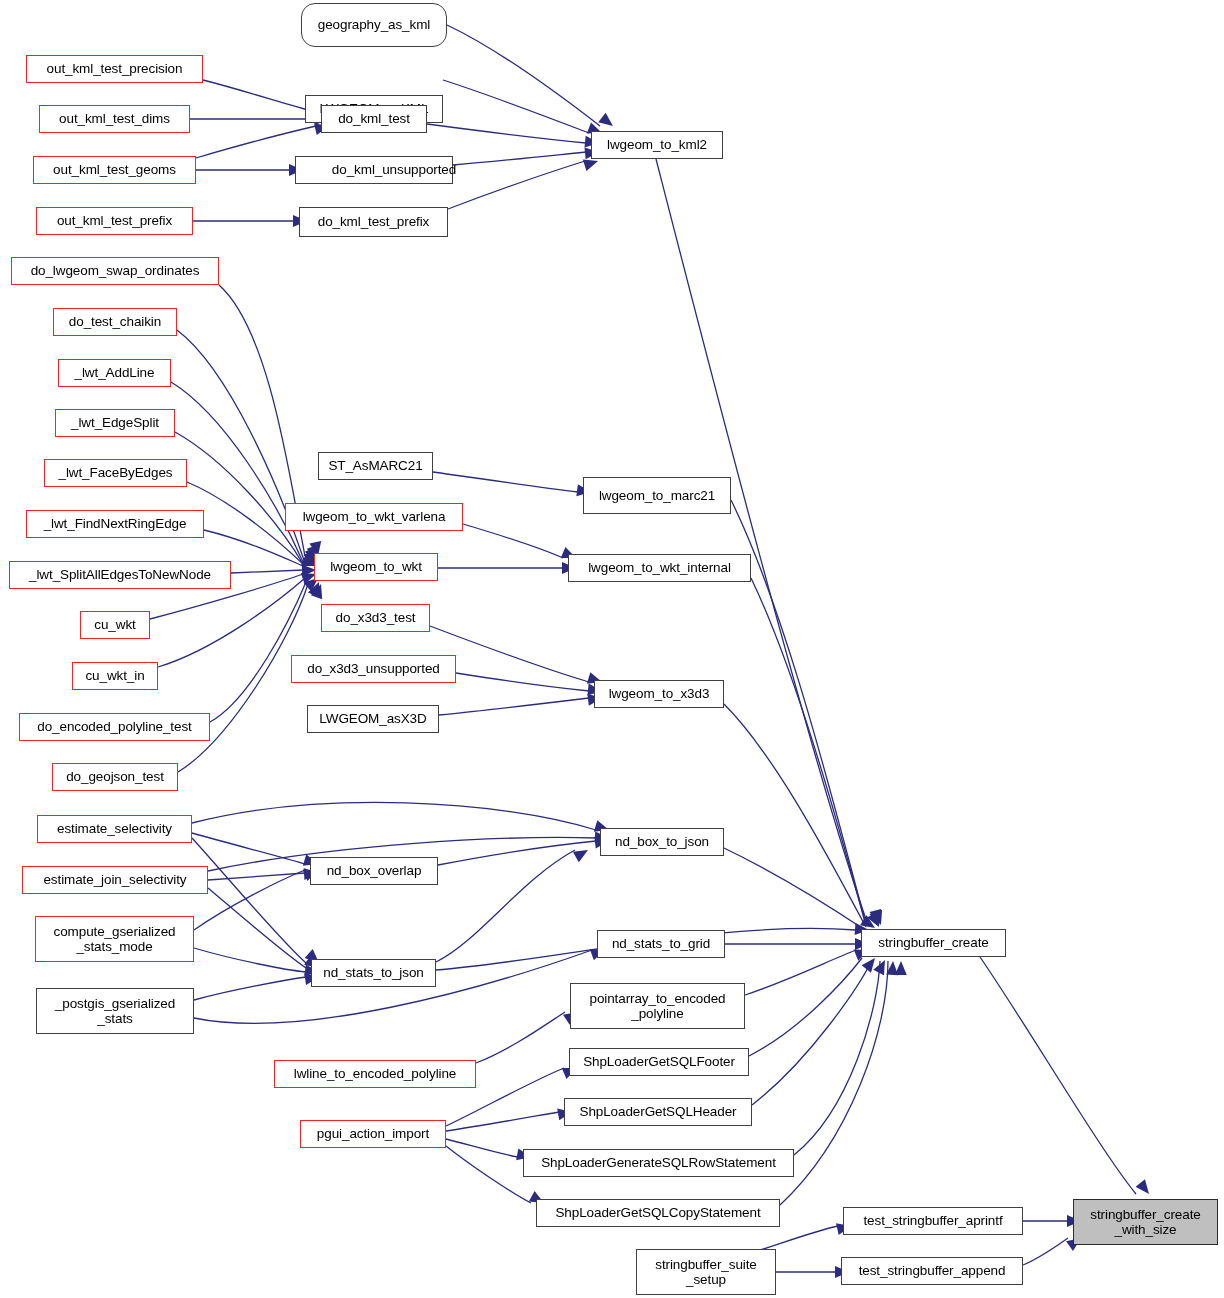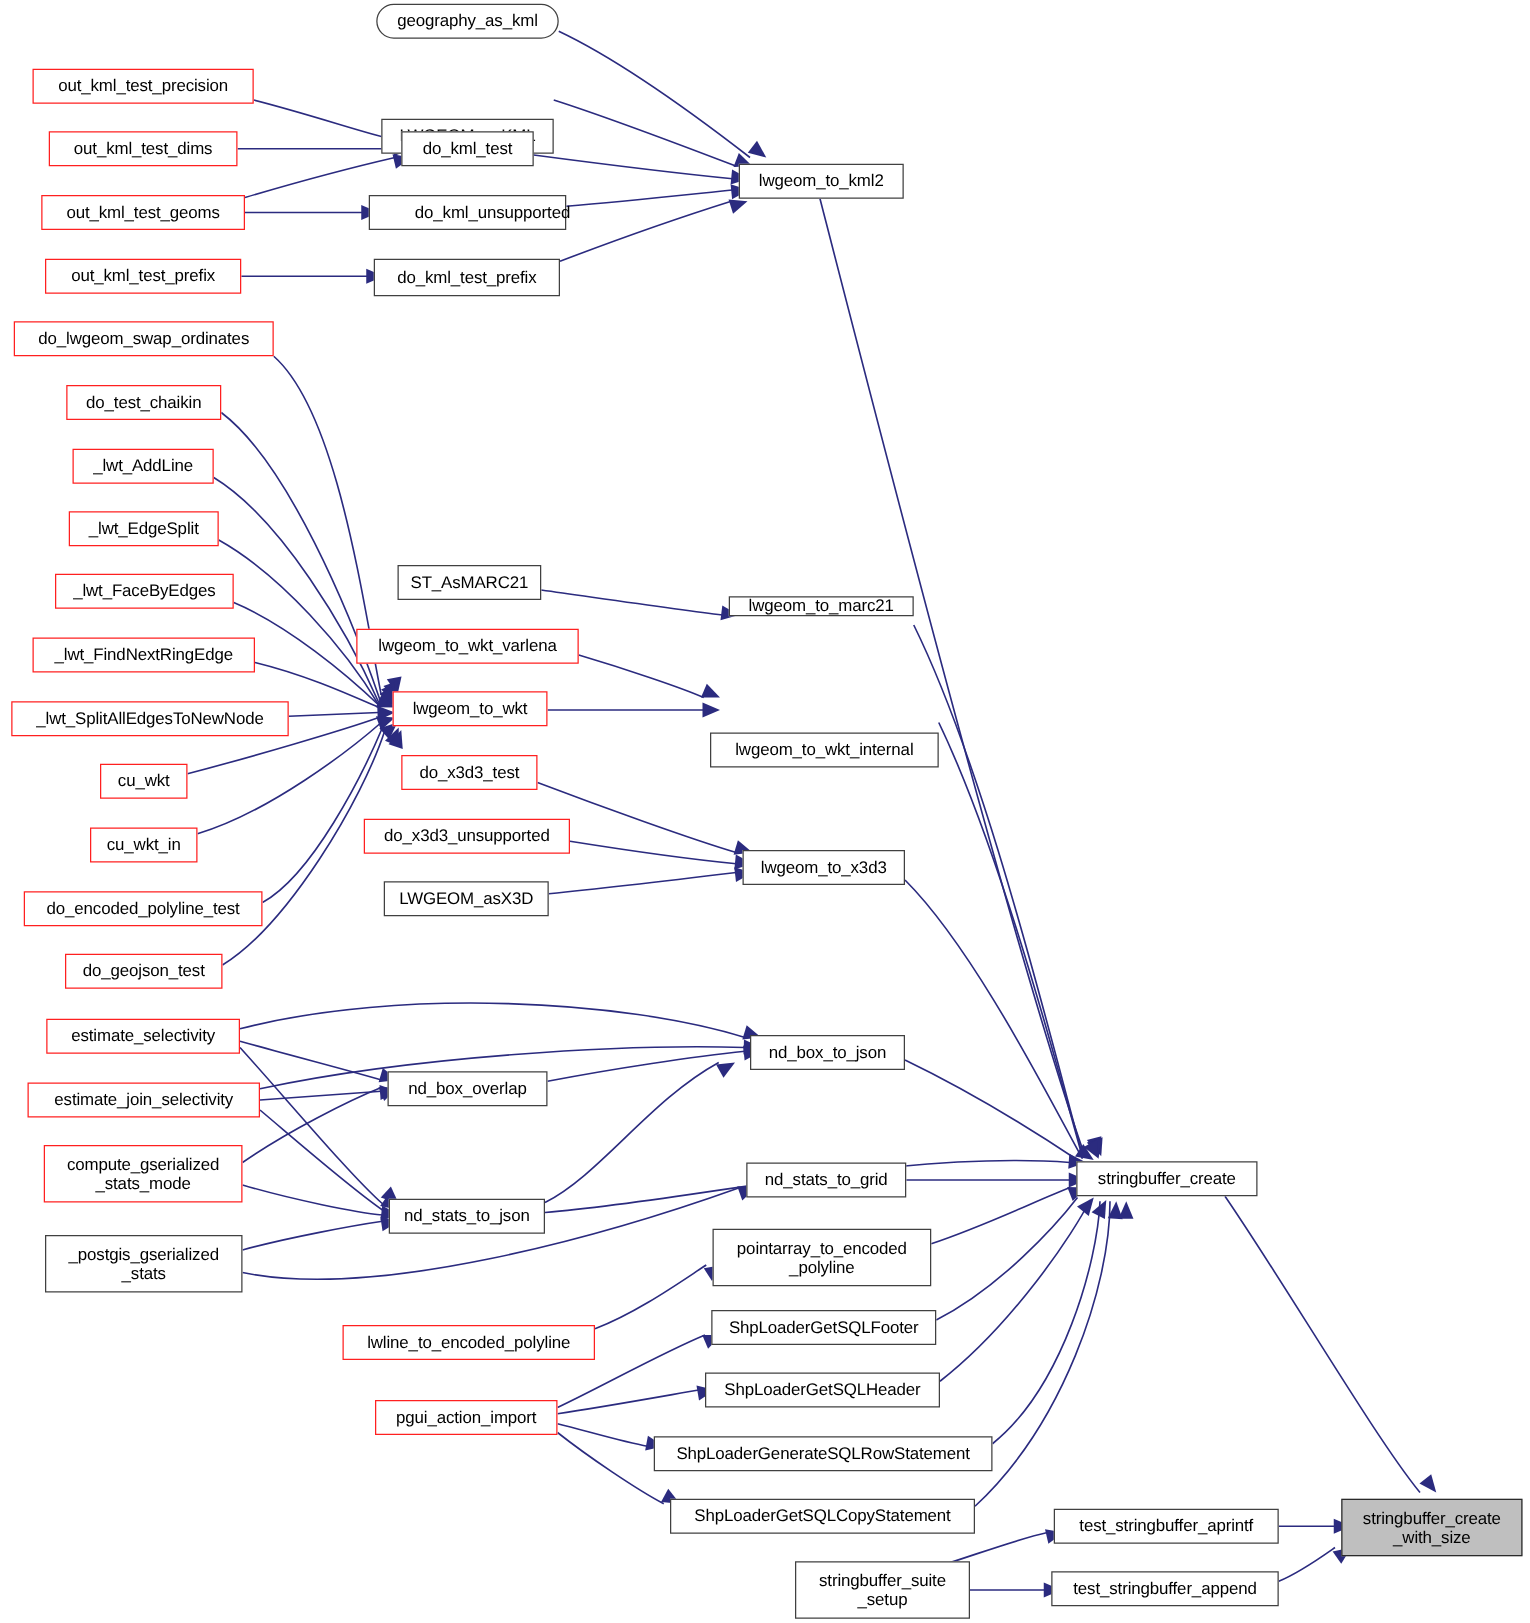--- a/index.html
+++ b/index.html
@@ -180,42 +180,42 @@
         <polygon points="0,0 -14,-6 -14,6" class="edge-head" transform="translate(1081,1221) rotate(0)"></polygon>
         <path class="edge-path" d="M728,1260 C770,1248 810,1232 838,1226"></path>
         <polygon points="0,0 -14,-6 -14,6" class="edge-head" transform="translate(851,1226) rotate(-13.022314778308724)"></polygon>
         <path class="edge-path" d="M728,1272 L836,1272"></path>
         <polygon points="0,0 -14,-6 -14,6" class="edge-head" transform="translate(849,1272) rotate(0)"></polygon>
         <path class="edge-path" d="M1023,1265 C1040,1258 1058,1245 1068,1238"></path>
         <polygon points="0,0 -14,-6 -14,6" class="edge-head" transform="translate(1081,1238) rotate(-35.04320603552523)"></polygon>
       </g>
   </svg>
   <div id="nodes-layer">
-      <div class="node-box" style="left: 301px; top: 3px; width: 146px; height: 28px; border-radius: 14px;">geography_as_kml</div>
+      <div class="node-box" style="left: 301px; top: 3px; width: 146px; height: 44px; border-radius: 14px;">geography_as_kml</div>
       <div class="node-box red" style="left: 26px; top: 55px; width: 177px; height: 28px;">out_kml_test_precision</div>
       <div class="node-box" style="left: 305px; top: 55px; width: 138px; height: 28px; margin-top: 40px;">LWGEOM_asKML</div>
       <div class="node-box red" style="left: 39px; top: 105px; width: 151px; height: 28px;">out_kml_test_dims</div>
       <div class="node-box" style="left: 321px; top: 105px; width: 106px; height: 28px;">do_kml_test</div>
       <div class="node-box" style="left: 591px; top: 131px; width: 132px; height: 28px;">lwgeom_to_kml2</div>
       <div class="node-box red" style="left: 33px; top: 156px; width: 163px; height: 28px;">out_kml_test_geoms</div>
       <div class="node-box" style="left: 295px; top: 156px; width: 158px; height: 28px; padding-left: 40px;">do_kml_unsupported</div>
       <div class="node-box red" style="left: 36px; top: 207px; width: 157px; height: 28px;">out_kml_test_prefix</div>
       <div class="node-box" style="left: 299px; top: 207px; width: 149px; height: 30px;">do_kml_test_prefix</div>
       <div class="node-box red" style="left: 11px; top: 257px; width: 208px; height: 28px;">do_lwgeom_swap_ordinates</div>
       <div class="node-box red" style="left: 53px; top: 308px; width: 124px; height: 28px;">do_test_chaikin</div>
       <div class="node-box red" style="left: 58px; top: 359px; width: 113px; height: 28px;">_lwt_AddLine</div>
       <div class="node-box red" style="left: 55px; top: 409px; width: 120px; height: 28px;">_lwt_EdgeSplit</div>
       <div class="node-box red" style="left: 44px; top: 459px; width: 143px; height: 28px;">_lwt_FaceByEdges</div>
       <div class="node-box" style="left: 318px; top: 452px; width: 115px; height: 28px;">ST_AsMARC21</div>
-      <div class="node-box" style="left: 583px; top: 477px; width: 148px; height: 16px;">lwgeom_to_marc21</div>
+      <div class="node-box" style="left: 583px; top: 477px; width: 148px; height: 37px;">lwgeom_to_marc21</div>
       <div class="node-box red" style="left: 26px; top: 510px; width: 178px; height: 28px;">_lwt_FindNextRingEdge</div>
       <div class="node-box red" style="left: 285px; top: 503px; width: 178px; height: 28px;">lwgeom_to_wkt_varlena</div>
       <div class="node-box red" style="left: 9px; top: 561px; width: 222px; height: 28px;">_lwt_SplitAllEdgesToNewNode</div>
       <div class="node-box red" style="left: 314px; top: 553px; width: 124px; height: 28px;">lwgeom_to_wkt</div>
-      <div class="node-box" style="left: 568px; top: 554px; width: 183px; height: 28px; margin-top: 32px;">lwgeom_to_wkt_internal</div>
+      <div class="node-box" style="left: 568px; top: 554px; width: 183px; height: 28px;">lwgeom_to_wkt_internal</div>
       <div class="node-box red" style="left: 80px; top: 611px; width: 70px; height: 28px;">cu_wkt</div>
       <div class="node-box red" style="left: 321px; top: 604px; width: 109px; height: 28px;">do_x3d3_test</div>
       <div class="node-box red" style="left: 72px; top: 662px; width: 86px; height: 28px;">cu_wkt_in</div>
       <div class="node-box red" style="left: 291px; top: 655px; width: 165px; height: 28px;">do_x3d3_unsupported</div>
       <div class="node-box" style="left: 594px; top: 680px; width: 130px; height: 28px;">lwgeom_to_x3d3</div>
       <div class="node-box red" style="left: 19px; top: 713px; width: 191px; height: 28px;">do_encoded_polyline_test</div>
       <div class="node-box" style="left: 307px; top: 705px; width: 132px; height: 28px;">LWGEOM_asX3D</div>
       <div class="node-box red" style="left: 52px; top: 763px; width: 126px; height: 28px;">do_geojson_test</div>
       <div class="node-box red" style="left: 37px; top: 815px; width: 155px; height: 28px;">estimate_selectivity</div>
       <div class="node-box" style="left: 600px; top: 828px; width: 124px; height: 28px;">nd_box_to_json</div>

